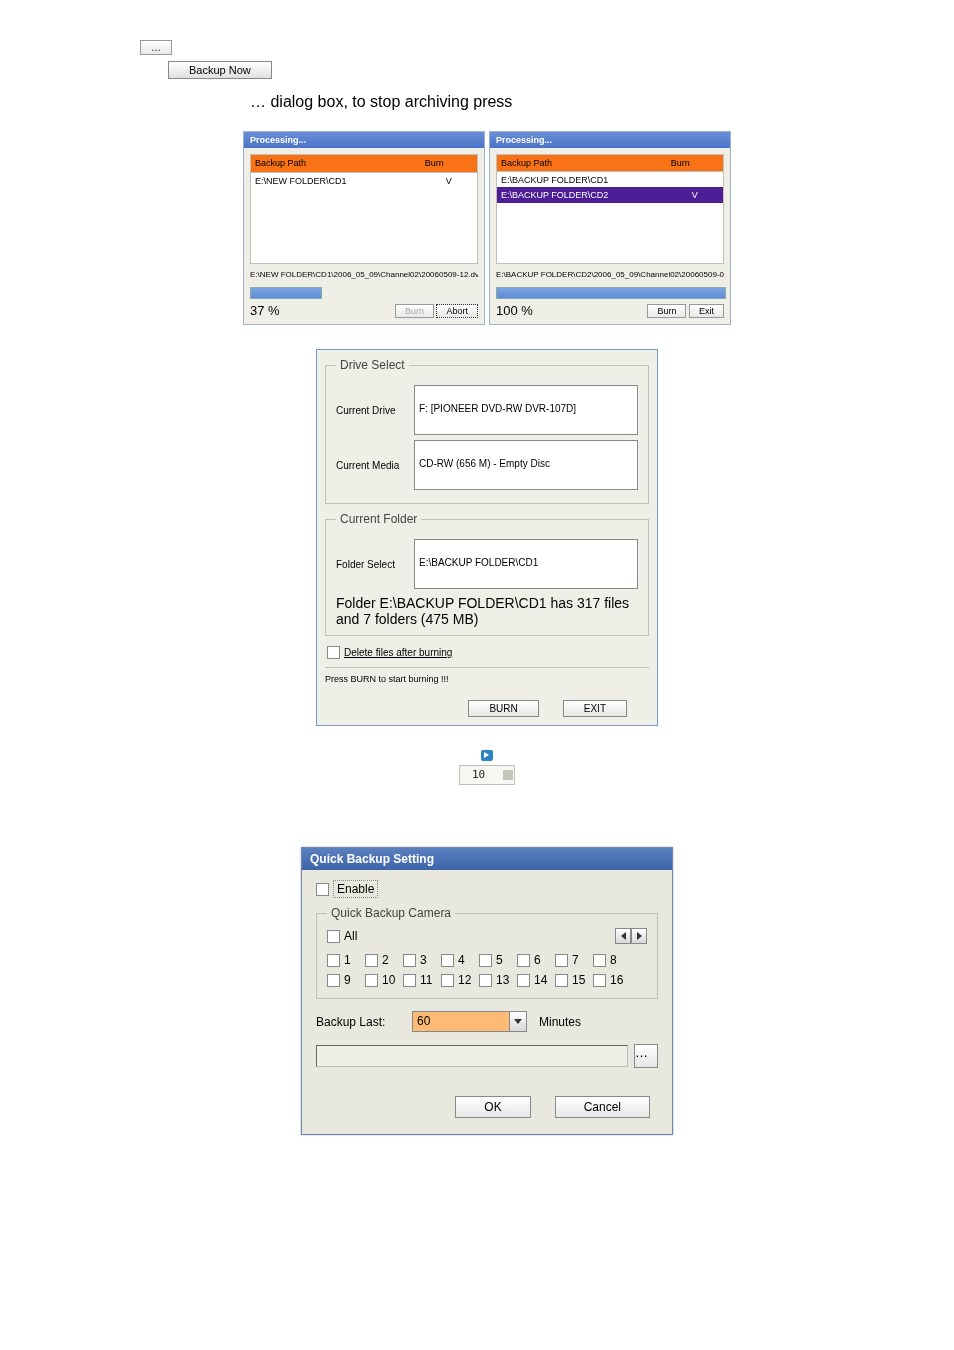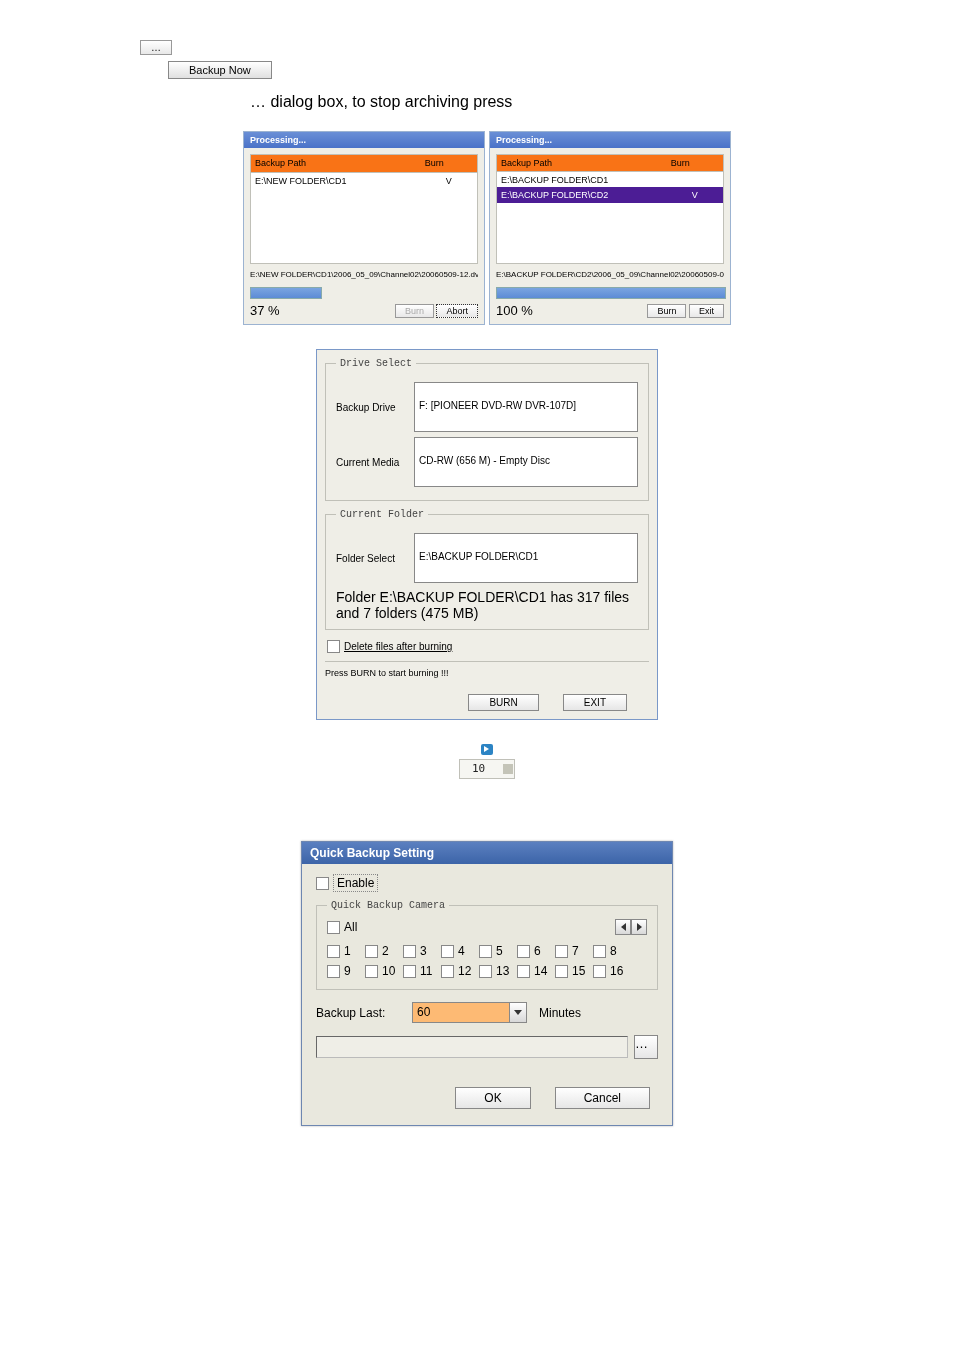--- a/index.html
+++ b/index.html
@@ -56,21 +56,21 @@
     background:linear-gradient(#fff,#e8e8e8); border:1px solid #999; padding:1px 9px; font-size:9px;
   }
   .tiny-btn.disabled { color:#aaa;}
   .cd-dlg {
     width:340px; margin:0 auto 24px auto; border:1px solid #7a98c8; background:#efeee7; font-size:10px;
   }
   .cd-title { background:linear-gradient(#5c86d0,#3e6ebe); color:#fff; padding:3px 6px; display:flex; justify-content:space-between; align-items:center;}
   .close-x { width:14px;height:12px;background:#e58; border:1px solid #c34; color:#fff; font-size:9px; text-align:center; line-height:11px;}
   .cd-body { padding:8px;}
   fieldset { border:1px solid #c0c0b8; margin:0 0 8px 0; padding:8px 10px; }
-  legend { padding:0 4px; color:#444; font-size:10px;font-family:Liberation Mono, monospace;}
+  legend { padding:0 4px; color:#444; font-size:12px;}
   .fld-row { display:flex; align-items:center; margin:5px 0;}
   .fld-label { width:78px;}
   .fld-input { border:1px solid #888; background:#fff; padding:17px 4px; font-size:10px; flex:1; height:14px;}
   .cd-foot { display:flex; justify-content:flex-end; gap:24px; padding:8px 30px;}
   .cd-btn { background:linear-gradient(#fff,#e6e6e6); border:1px solid #888; padding:2px 20px; font-size:10px;}
   .mini-10 { text-align:center; margin:12px 0 60px 0;}
   .mini-10 .box { display:inline-block; border:1px solid #c0c0b8; background:#f6f6f2; width:54px; height:18px; position:relative;}
   .mini-10 .play-ico { width:12px; height:11px; display:inline-block; background:#2c84c4; border-radius:2px; margin-bottom:2px; position:relative;}
   .mini-10 .play-ico::after{content:"";position:absolute;left:3px;top:2px;border-left:5px solid #fff;border-top:3.5px solid transparent;border-bottom:3.5px solid transparent;}
   .mini-10 .txt { font-size:11px; font-family:monospace; color:#222;}
@@ -176,21 +176,21 @@
         </div>
       </div>
     </div>
   </div>
 
   <div class="cd-dlg">
     <div class="cd-body">
       <fieldset>
         <legend>Drive Select</legend>
         <div class="fld-row">
-          <span class="fld-label">Backup Drive</span>
+          <span class="fld-label">Current Drive</span>
           <span class="fld-input">F: [PIONEER  DVD-RW  DVR-107D]</span>
         </div>
         <div class="fld-row">
           <span class="fld-label">Current Media</span>
           <span class="fld-input">CD-RW (656 M) -  Empty Disc</span>
         </div>
       </fieldset>
       <fieldset>
         <legend>Current Folder</legend>
         <div class="fld-row">

